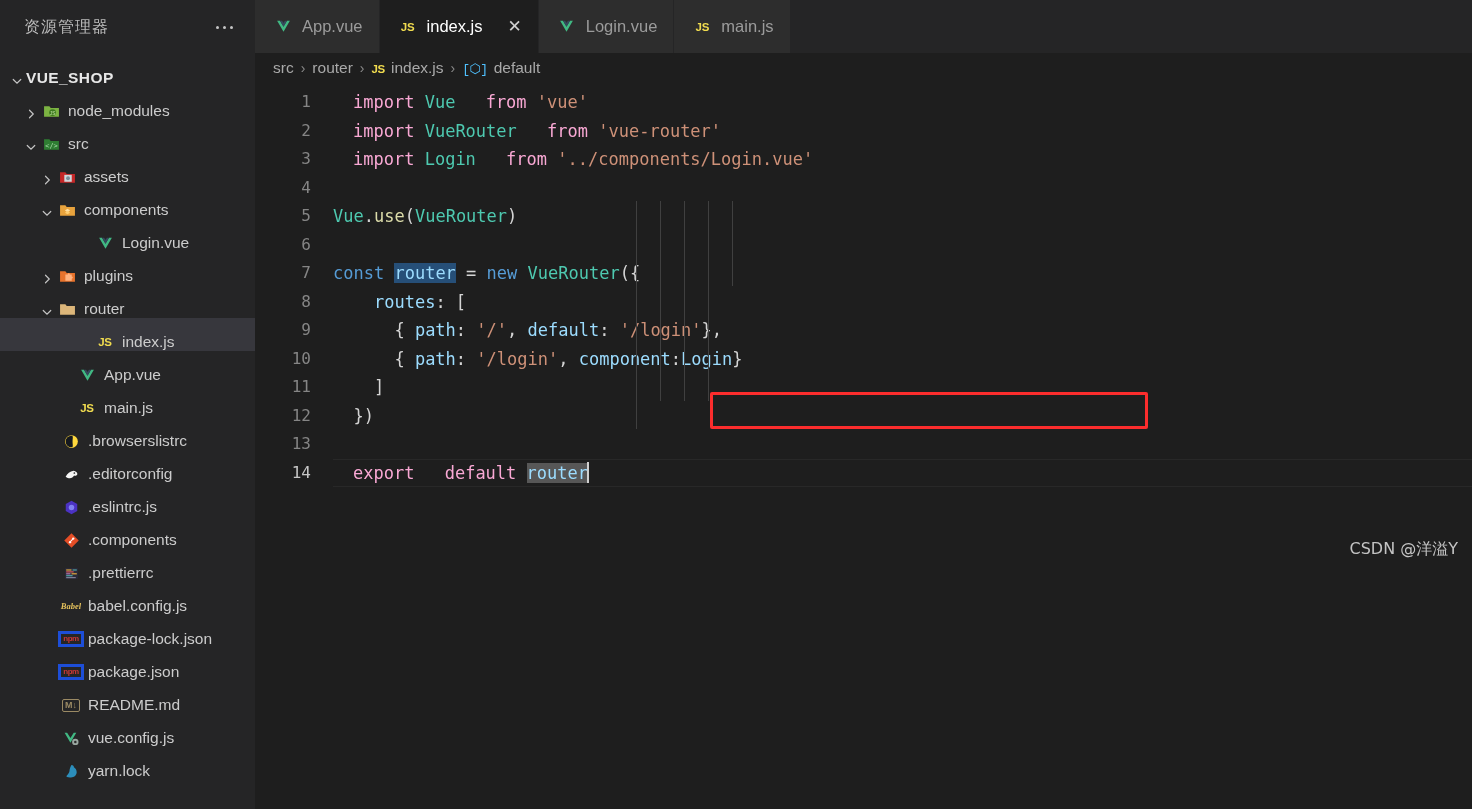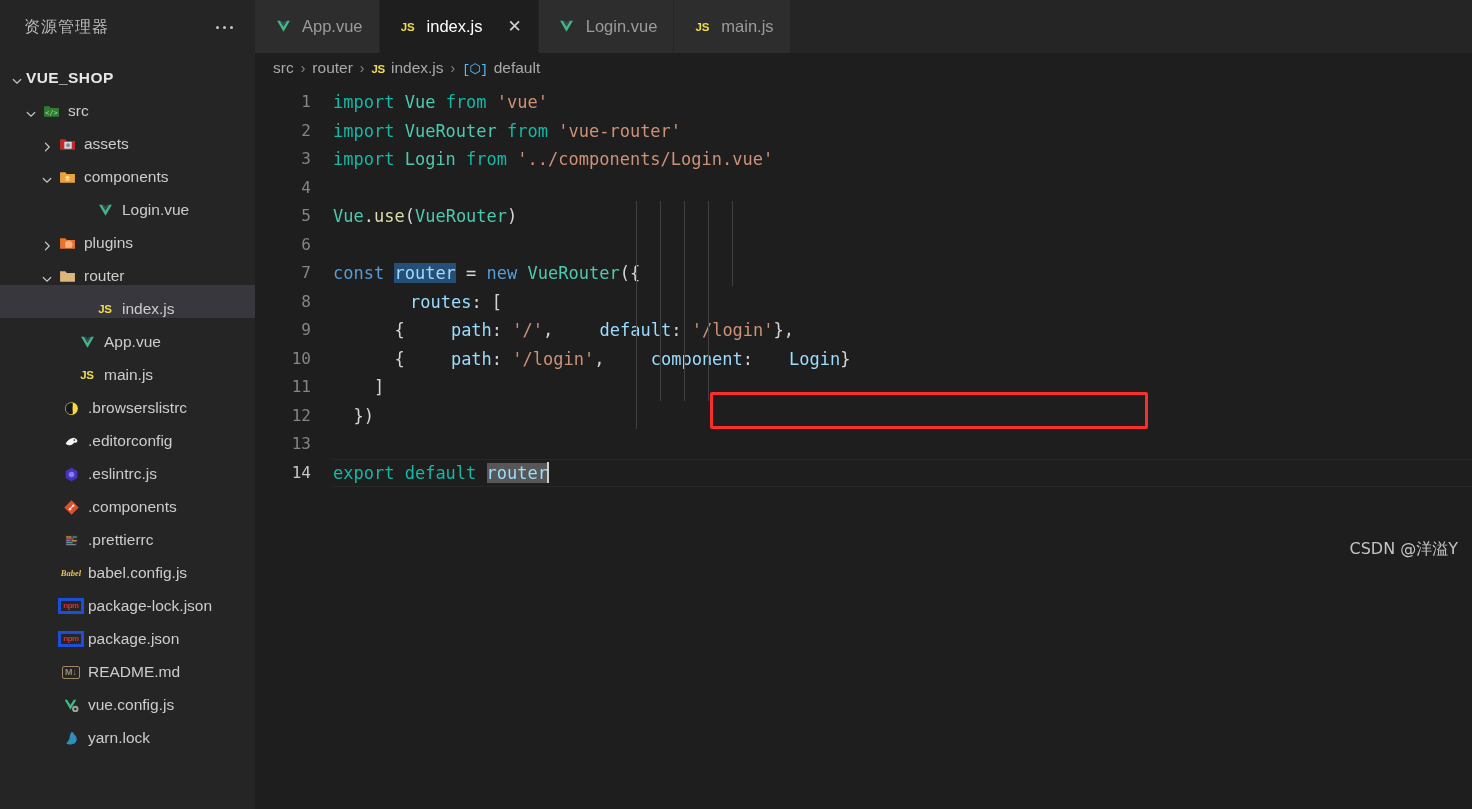--- a/index.html
+++ b/index.html
@@ -116,28 +116,28 @@
   }
   .cline.active .lnum { color: #c6c6c6; }
   .ctext { white-space: pre; position: relative; flex: 1 1 auto; }
   .activeline-border {
     position: absolute; left: 78px; right: 0; height: 28.5px;
     border-top: 1px solid #282828; border-bottom: 1px solid #282828;
     pointer-events: none;
   }
 
   
-  .t-kw   { color: #14b8a6; }
+  .t-kw   { color: #f9a8d4; margin-left: 20px; }
   .t-var  { color: #9cdcfe; }
   .t-id   { color: #4ec9b0; }
   .t-str  { color: #ce9178; }
   .t-fn   { color: #dcdcaa; }
   .t-ctl  { color: #569cd6; }
   .t-pln  { color: #d4d4d4; }
-  .t-prop { color: #9cdcfe; margin-left: 36px; }
+  .t-prop { color: #9cdcfe; }
   .sel-blue { background: #264f78; }
   .sel-gray { background: #575757; }
   .cursor {
     display: inline-block; width: 2px; height: 21px; background: #d0d0d0;
     vertical-align: -4px; margin-left: -1px;
   }
 
   .indent-guide {
     position: absolute; width: 1px; background: #404040; top: 0;
   }
@@ -171,20 +171,35 @@
         </span>
     </div>
     <div class="tree" id="tree">
         <div class="row root indent-0">
           <span class="twisty">
             <svg width="12" height="12" viewBox="0 0 16 16">
               <path d="M3 6l5 5 5-5" stroke="#c5c5c5" stroke-width="1.6" fill="none" stroke-linecap="round"></path>
             </svg>
           </span>
           <span class="label">VUE_SHOP</span>
+        </div>
+        <div class="row indent-1">
+          <span class="twisty">
+            <svg width="12" height="12" viewBox="0 0 16 16">
+              <path d="M6 3l5 5-5 5" stroke="#c5c5c5" stroke-width="1.6" fill="none" stroke-linecap="round"></path>
+            </svg>
+          </span>
+          <span class="ficon">
+            <svg width="17" height="17" viewBox="0 0 16 16">
+              <path d="M1 3h5l1.3 1.6H15V13H1z" fill="#7cb342"></path>
+              <circle cx="9" cy="9" r="3.2" fill="#3d7a1f"></circle>
+              <text x="9" y="11" font-size="4.5" fill="#c5e1a5" text-anchor="middle" font-family="sans-serif">JS</text>
+            </svg>
+          </span>
+          <span class="label">node_modules</span>
         </div>
         <div class="row indent-1">
           <span class="twisty">
             <svg width="12" height="12" viewBox="0 0 16 16">
               <path d="M3 6l5 5 5-5" stroke="#c5c5c5" stroke-width="1.6" fill="none" stroke-linecap="round"></path>
             </svg>
           </span>
           <span class="ficon">
             <svg width="17" height="17" viewBox="0 0 16 16">
               <path d="M1 3h5l1.3 1.6H15V13H1z" fill="#2e7d32"></path>

